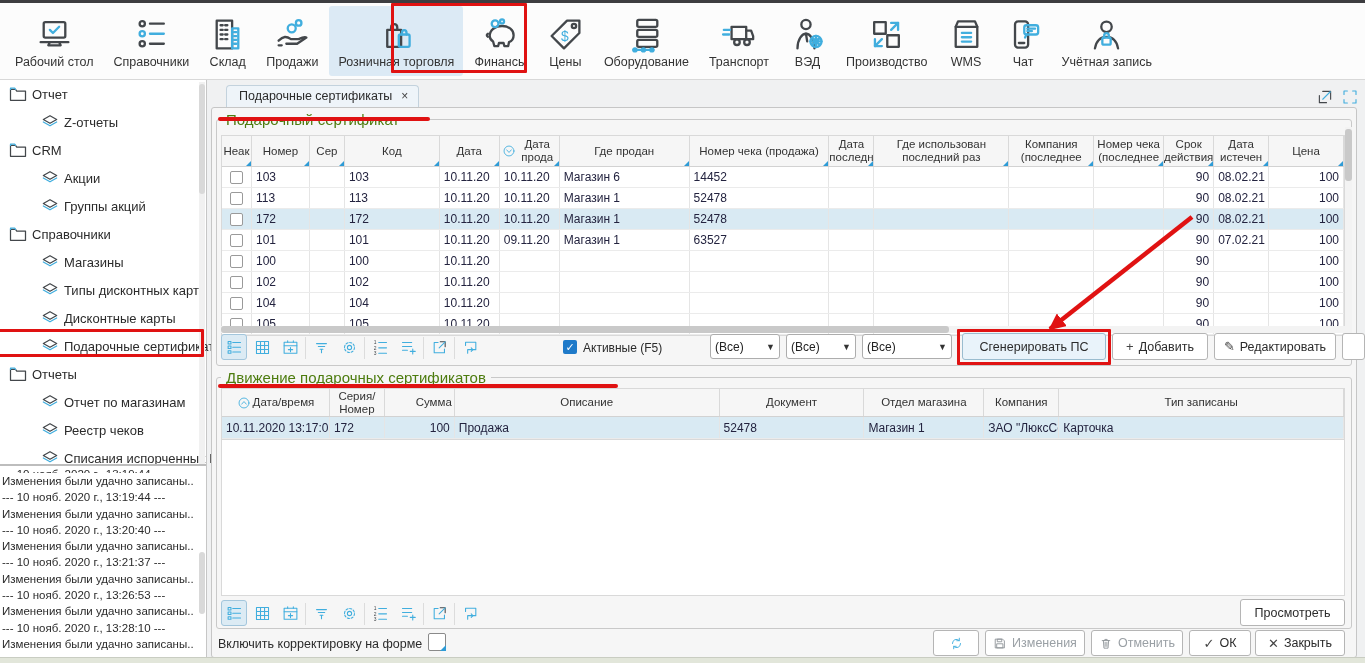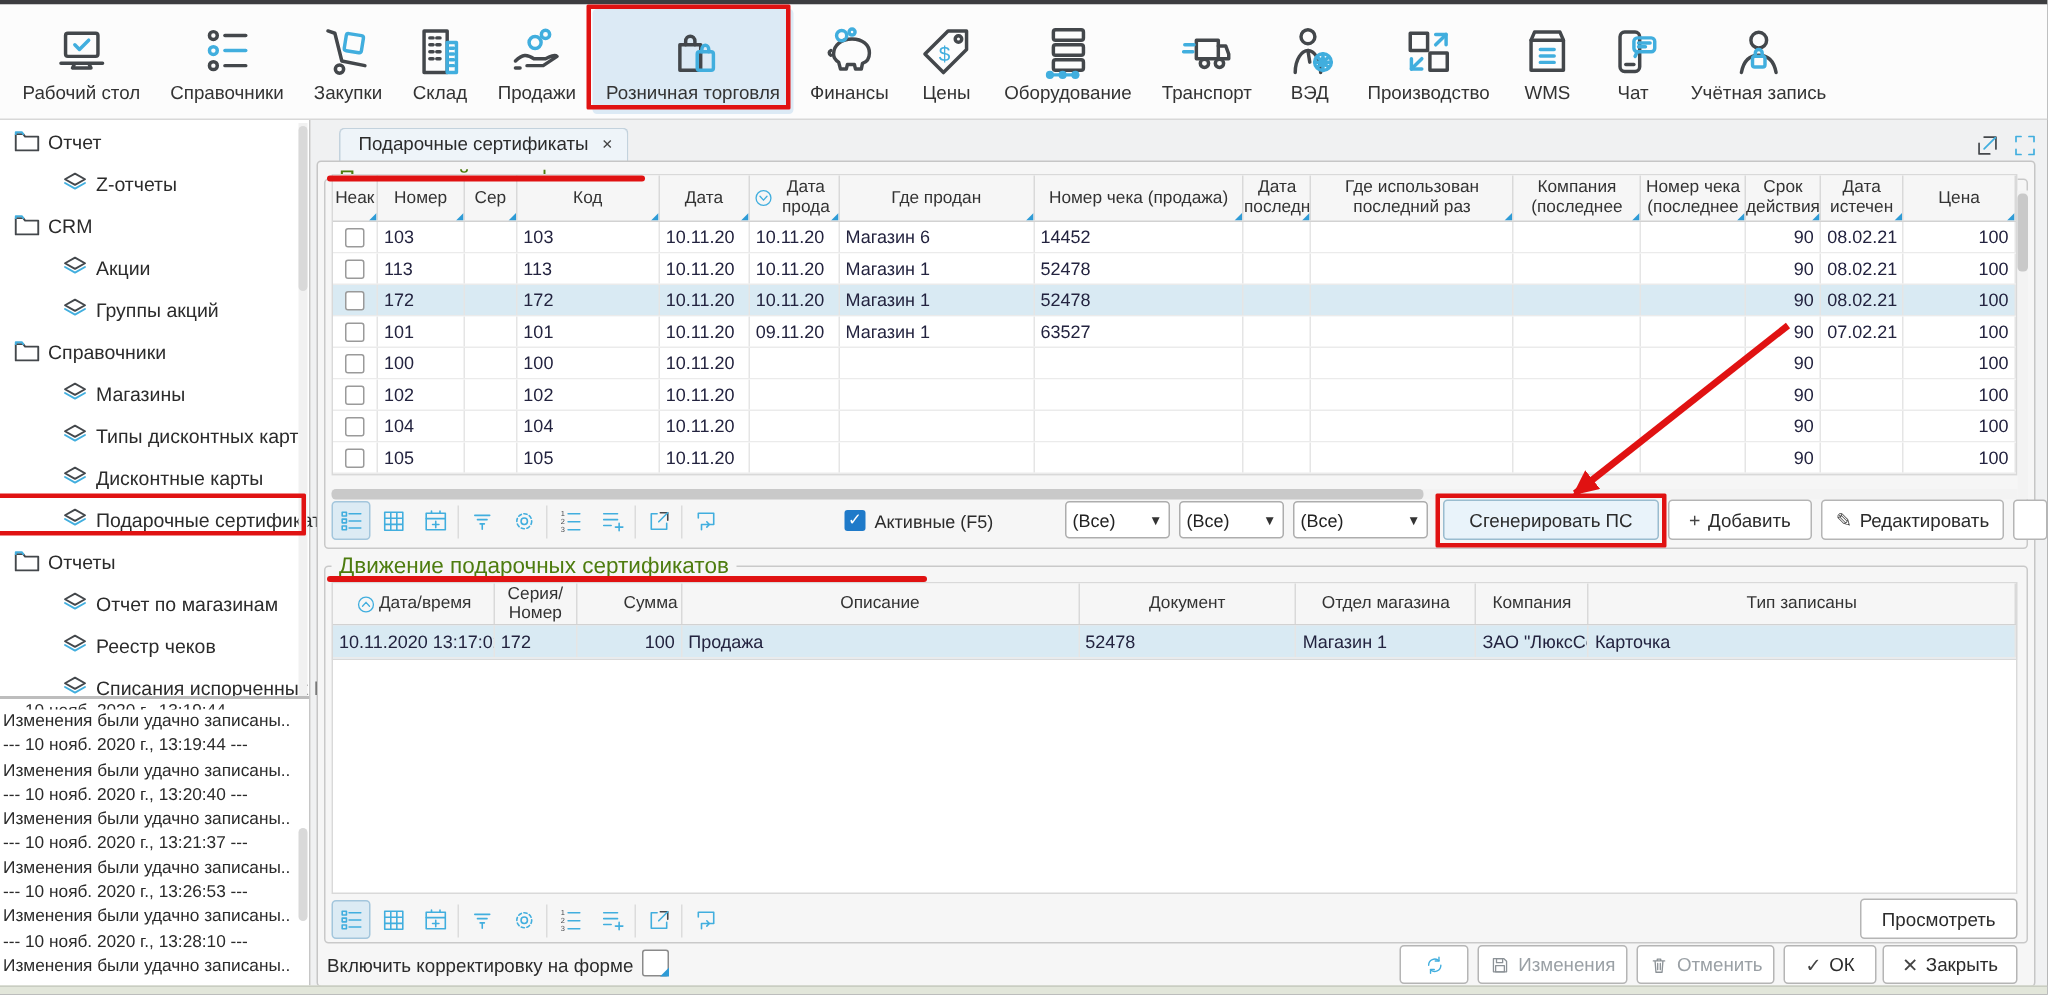--- a/index.html
+++ b/index.html
@@ -119,28 +119,20 @@
             <circle cx="6" cy="11.5" r="1.7" class="b"></circle>
             <circle cx="6" cy="18" r="1.7" class="d"></circle>
             <path d="M11 5h9" class="d"></path>
             <path d="M11 11.5h9" class="b"></path>
             <path d="M11 18h9" class="d"></path>
           </svg></span>
         <span class="rb-label">Справочники</span>
       </div>
       <div class="rb-item">
         <span class="rb-icon"><svg viewBox="0 0 24 24">
-            <path d="M3 3l3 1 3 12 10 2" class="d"></path>
-            <circle cx="8" cy="19.5" r="1.8" class="d"></circle>
-            <rect x="10.5" y="4.5" width="7.5" height="7.5" rx="1" class="b" transform="rotate(9 14 8)"></rect>
-          </svg></span>
-        <span class="rb-label">Закупки</span>
-      </div>
-      <div class="rb-item">
-        <span class="rb-icon"><svg viewBox="0 0 24 24">
             <rect x="5" y="3" width="10" height="18" class="d"></rect>
             <path d="M7.5 6h1.4M10.5 6h1.4M7.5 9h1.4M10.5 9h1.4M7.5 12h1.4M10.5 12h1.4M7.5 15h1.4M10.5 15h1.4" class="d"></path>
             <rect x="15" y="8" width="4" height="13" class="b"></rect>
             <path d="M16.2 10.5h1.6M16.2 13h1.6M16.2 15.5h1.6M16.2 18h1.6" class="b"></path>
           </svg></span>
         <span class="rb-label">Склад</span>
       </div>
       <div class="rb-item">
         <span class="rb-icon"><svg viewBox="0 0 24 24">
             <circle cx="16" cy="4.5" r="1.8" class="b"></circle>
@@ -380,21 +372,21 @@
       </svg></div>
   <div class="abs wicon" style="left:1341px;"><svg viewBox="0 0 24 24">
         <path d="M4 8.5V4h4.5M15.5 4H20v4.5M20 15.5V20h-4.5M8.5 20H4v-4.5" class="b" stroke-width="2"></path>
       </svg></div>
 
   <div class="abs outer"></div>
 
   <div class="abs gbox gb1"></div>
   <span class="gbl gbl1">Подарочный сертификат</span>
 
-  <div id="grid1" class="abs grid" style="left: 221px; top: 116px; width: 1124px;">
+  <div id="grid1" class="abs grid" style="left: 221px; top: 135px; width: 1124px;">
       <div class="hrow" style="height: 31px;">
         <div class="hcell" style="width: 30px;">
           <span>Неак</span>
           <span class="tri"></span>
         </div>
         <div class="hcell" style="width: 58px;">
           <span>Номер</span>
           <span class="tri"></span>
         </div>
         <div class="hcell" style="width: 35px;">

